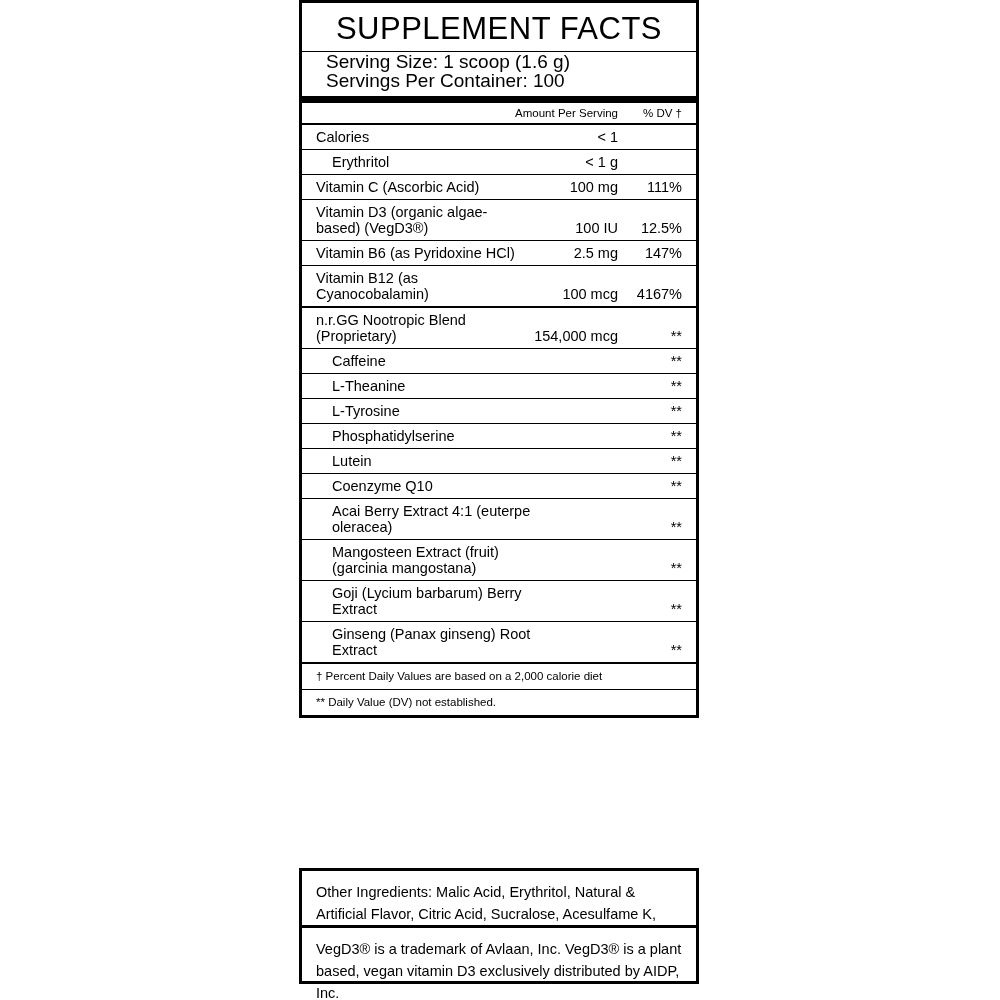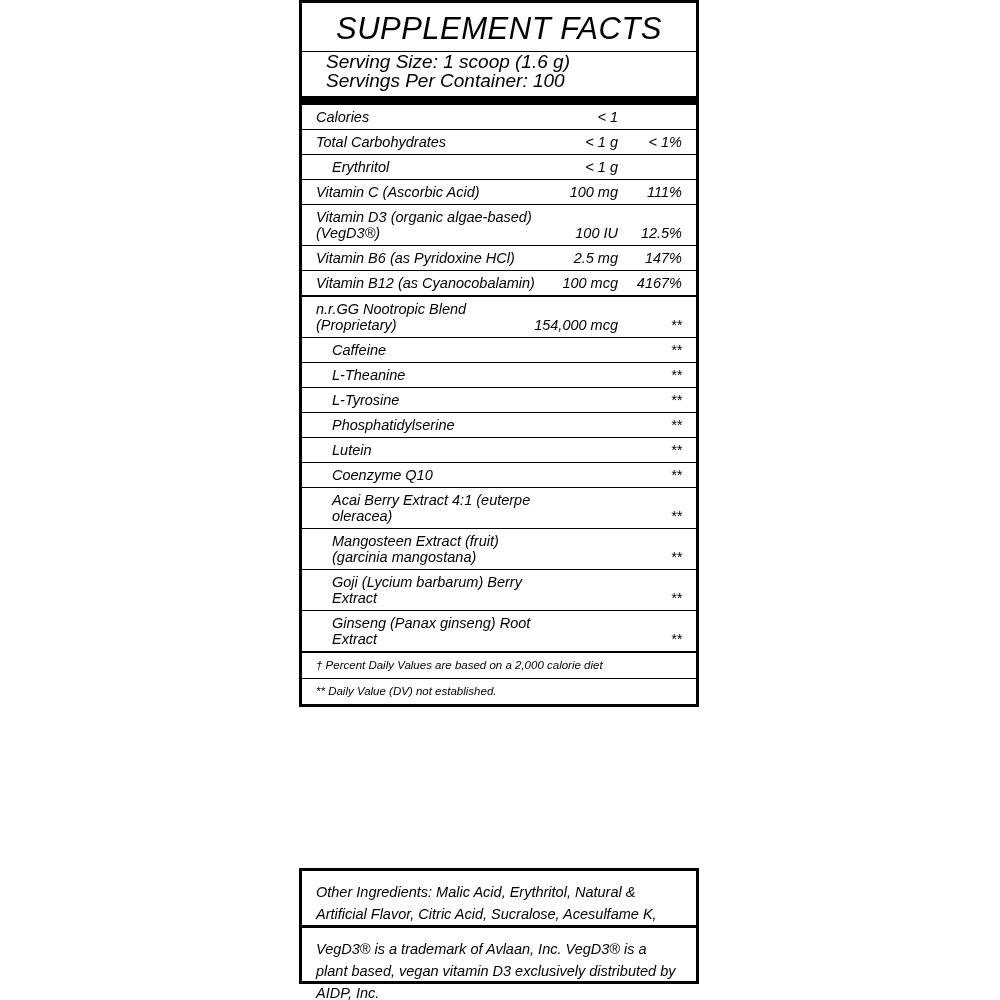--- a/index.html
+++ b/index.html
@@ -19,21 +19,20 @@
     overflow: hidden;
   }
   .panel {
     position: absolute;
     left: 299px;
     width: 400px;
     background: #ffffff;
     border-left: 3px solid #000;
     border-right: 3px solid #000;
     box-sizing: border-box;
-    font-style: italic;
   }
   #panel-main {
     top: 0px;
     border-top: 3px solid #000;
     border-bottom: 3px solid #000;
   }
   #panel-other {
     top: 868px;
     border-top: 3px solid #000;
     border-bottom: 3px solid #000;
@@ -106,30 +105,30 @@
 
     <div class="serving-block">
       <div>Serving Size: 1 scoop (1.6 g)</div>
       <div>Servings Per Container: 100</div>
     </div>
 
     <div class="rule-thick"></div>
 
     <table class="facts">
       <tbody>
+        <tr class="hdr">
+          <td class="c-name"></td>
+          <td class="c-amt">Amount Per Serving</td>
+          <td class="c-dv">% DV †</td>
+        </tr>
 
         <tr class="line-top-med">
           <td class="c-name">Calories</td>
           <td class="c-amt">&lt; 1</td>
           <td class="c-dv"></td>
-        </tr>
-        <tr class="line-top">
-          <td class="c-name">Total Carbohydrates</td>
-          <td class="c-amt">&lt; 1 g</td>
-          <td class="c-dv">&lt; 1%</td>
         </tr>
         <tr class="line-top">
           <td class="c-name ind1">Erythritol</td>
           <td class="c-amt">&lt; 1 g</td>
           <td class="c-dv"></td>
         </tr>
         <tr class="line-top">
           <td class="c-name">Vitamin C (Ascorbic Acid)</td>
           <td class="c-amt">100 mg</td>
           <td class="c-dv">111%</td>

